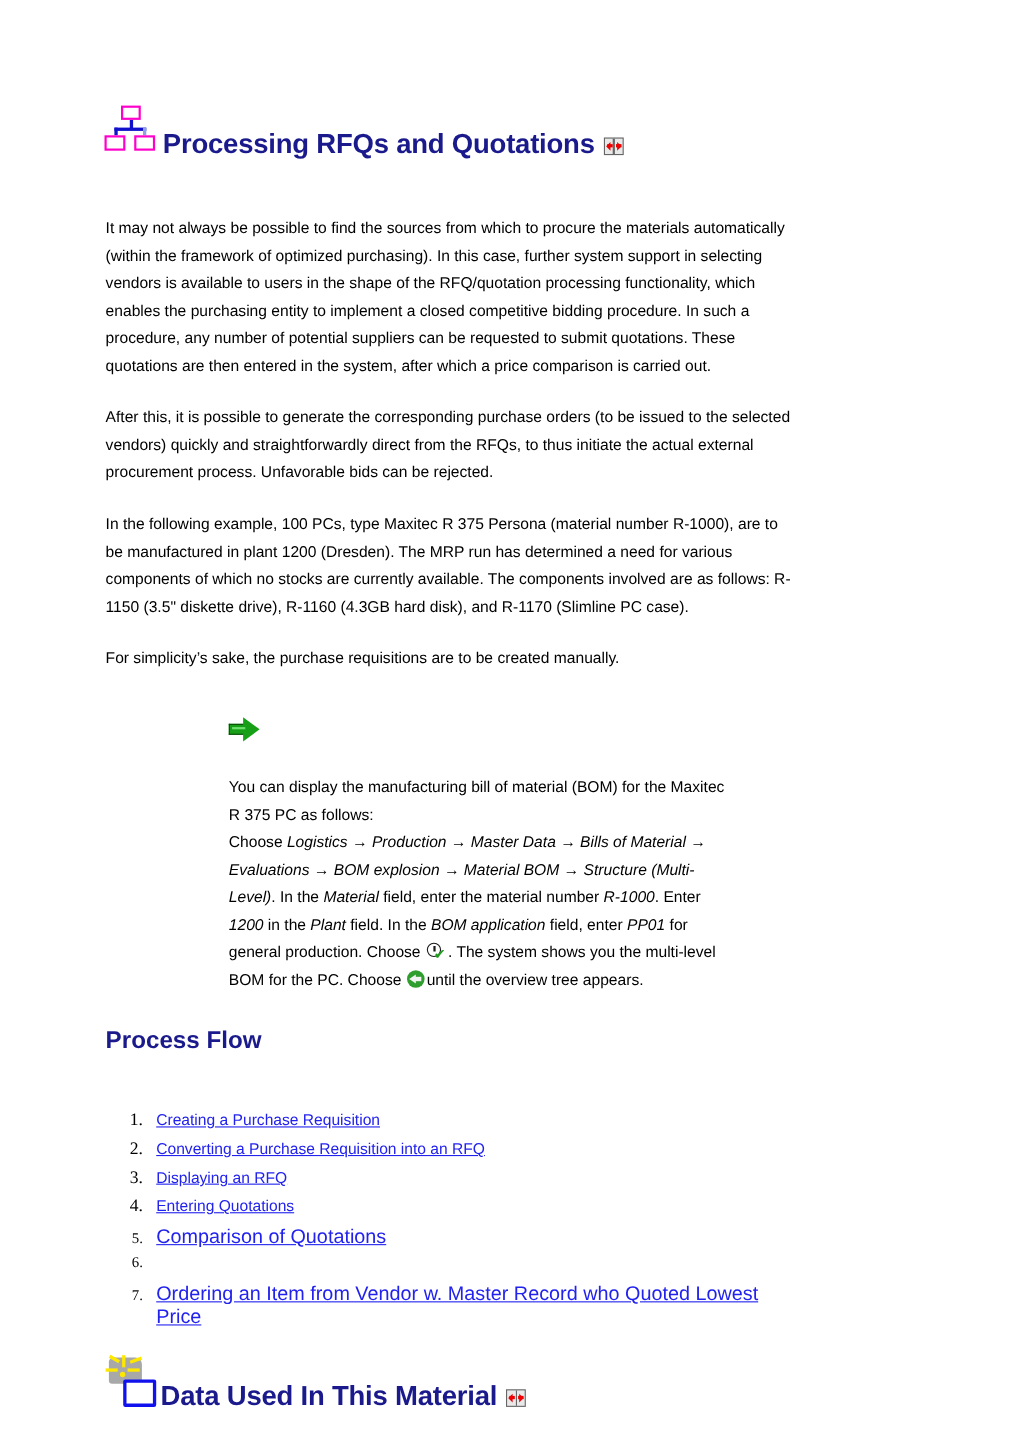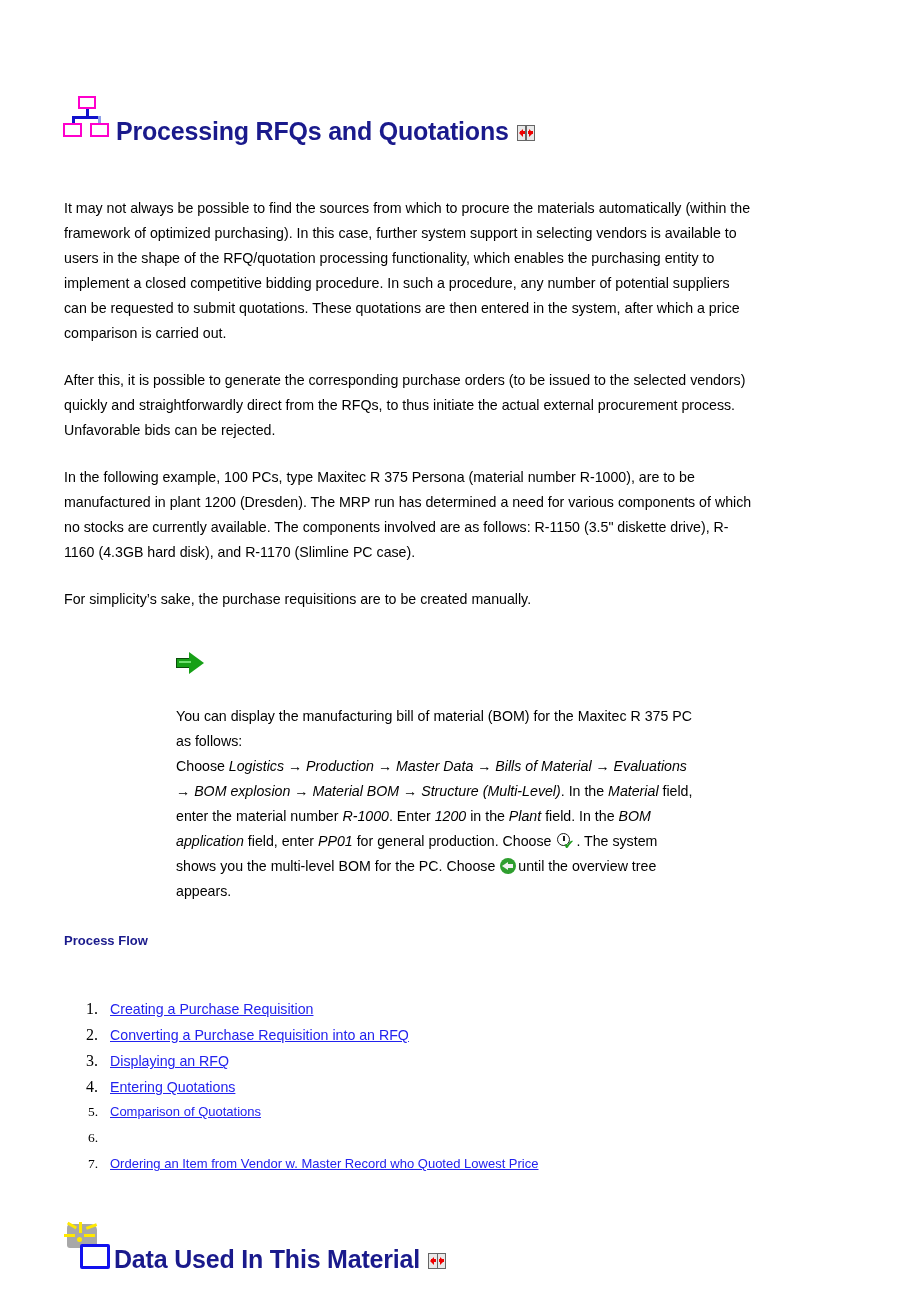--- a/index.html
+++ b/index.html
@@ -9,21 +9,21 @@
   }
   body {
     width: 920px;
     height: 1302px;
     font-family: "Liberation Sans", sans-serif;
     color: #000000;
     overflow: hidden;
     position: relative;
   }
   .page {
-    padding: 0 64px;
+    padding: 0 96px;
     box-sizing: border-box;
     width: 820px;
   }
 
   
   h1.doc-title {
     font-size: 25px;
     font-weight: bold;
     color: #1a1a8c;
     margin: 0;
@@ -36,21 +36,21 @@
   .title-row {
     display: flex;
     align-items: flex-end;
     margin-top: 88px;
     margin-left: -2px;
     height: 56px;
   }
   .title-row.bottom { margin-top: 0; }
 
   h2.section-title {
-    font-size: 13px;
+    font-size: 22px;
     font-weight: bold;
     color: #1a1a8c;
     margin: 0;
     line-height: 1.1;
   }
 
   
   p.body {
     font-size: 14.2px;
     line-height: 25px;
@@ -101,21 +101,21 @@
   ol.link-list li.big { height: 25px; }
   ol.link-list li.big .num { font-size: 16px; }
   ol.link-list li.small { height: 25px; }
   ol.link-list li.small .num { font-size: 13.5px; }
 
   a.doclink {
     color: #2222ee;
     text-decoration: underline;
     font-size: 14.2px;
   }
-  li.small a.doclink { font-size: 13px; }
+  li.small a.doclink { font-size: 18px; }
 
   
   .tree-icon { width: 48px; height: 48px; position: relative; flex: 0 0 auto; margin-right: 6px; margin-bottom: 2px;}
   .tree-icon .bx {
     position: absolute;
     border: 2.5px solid #ff00cc;
     background: #ffffff;
     box-sizing: border-box;
   }
   .tree-icon .bx.top  { left: 16px; top: 2px;  width: 18px; height: 13px; }

